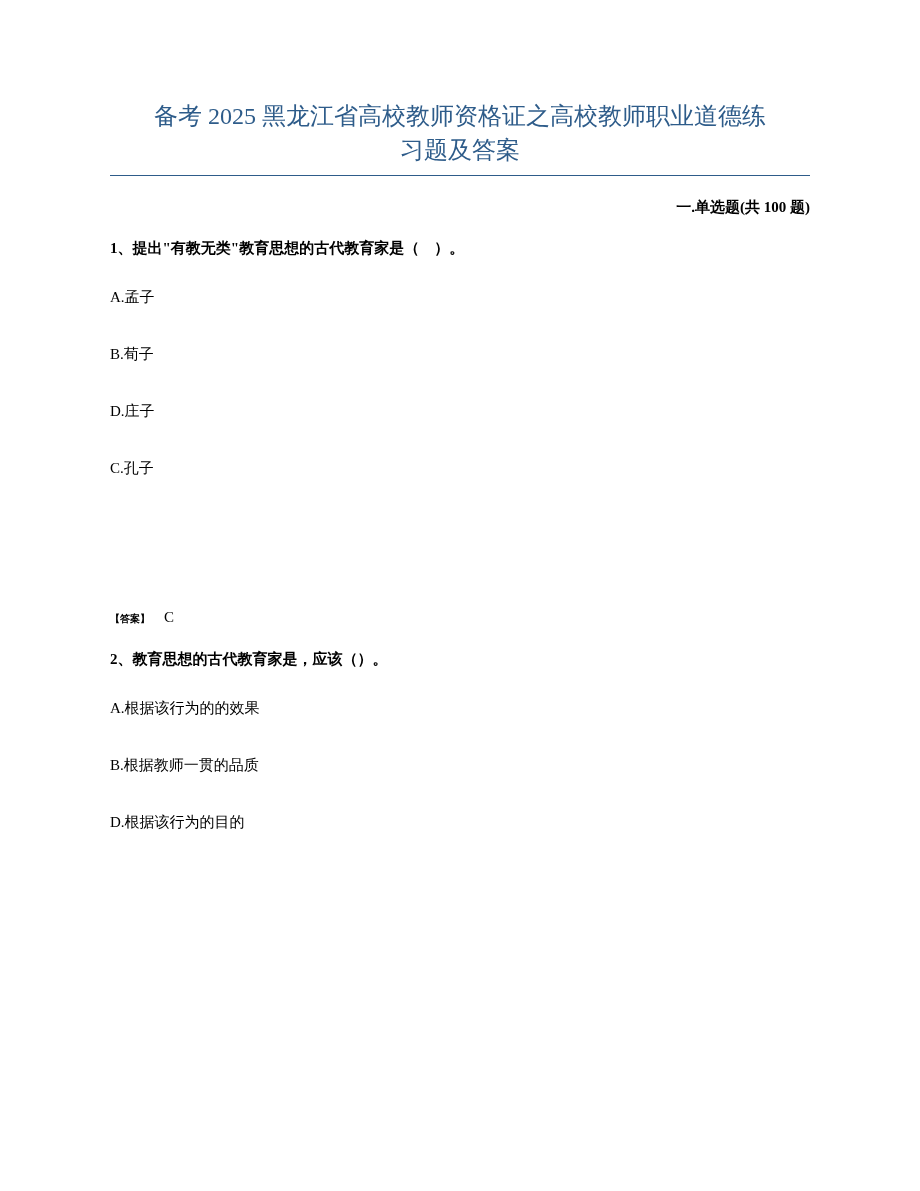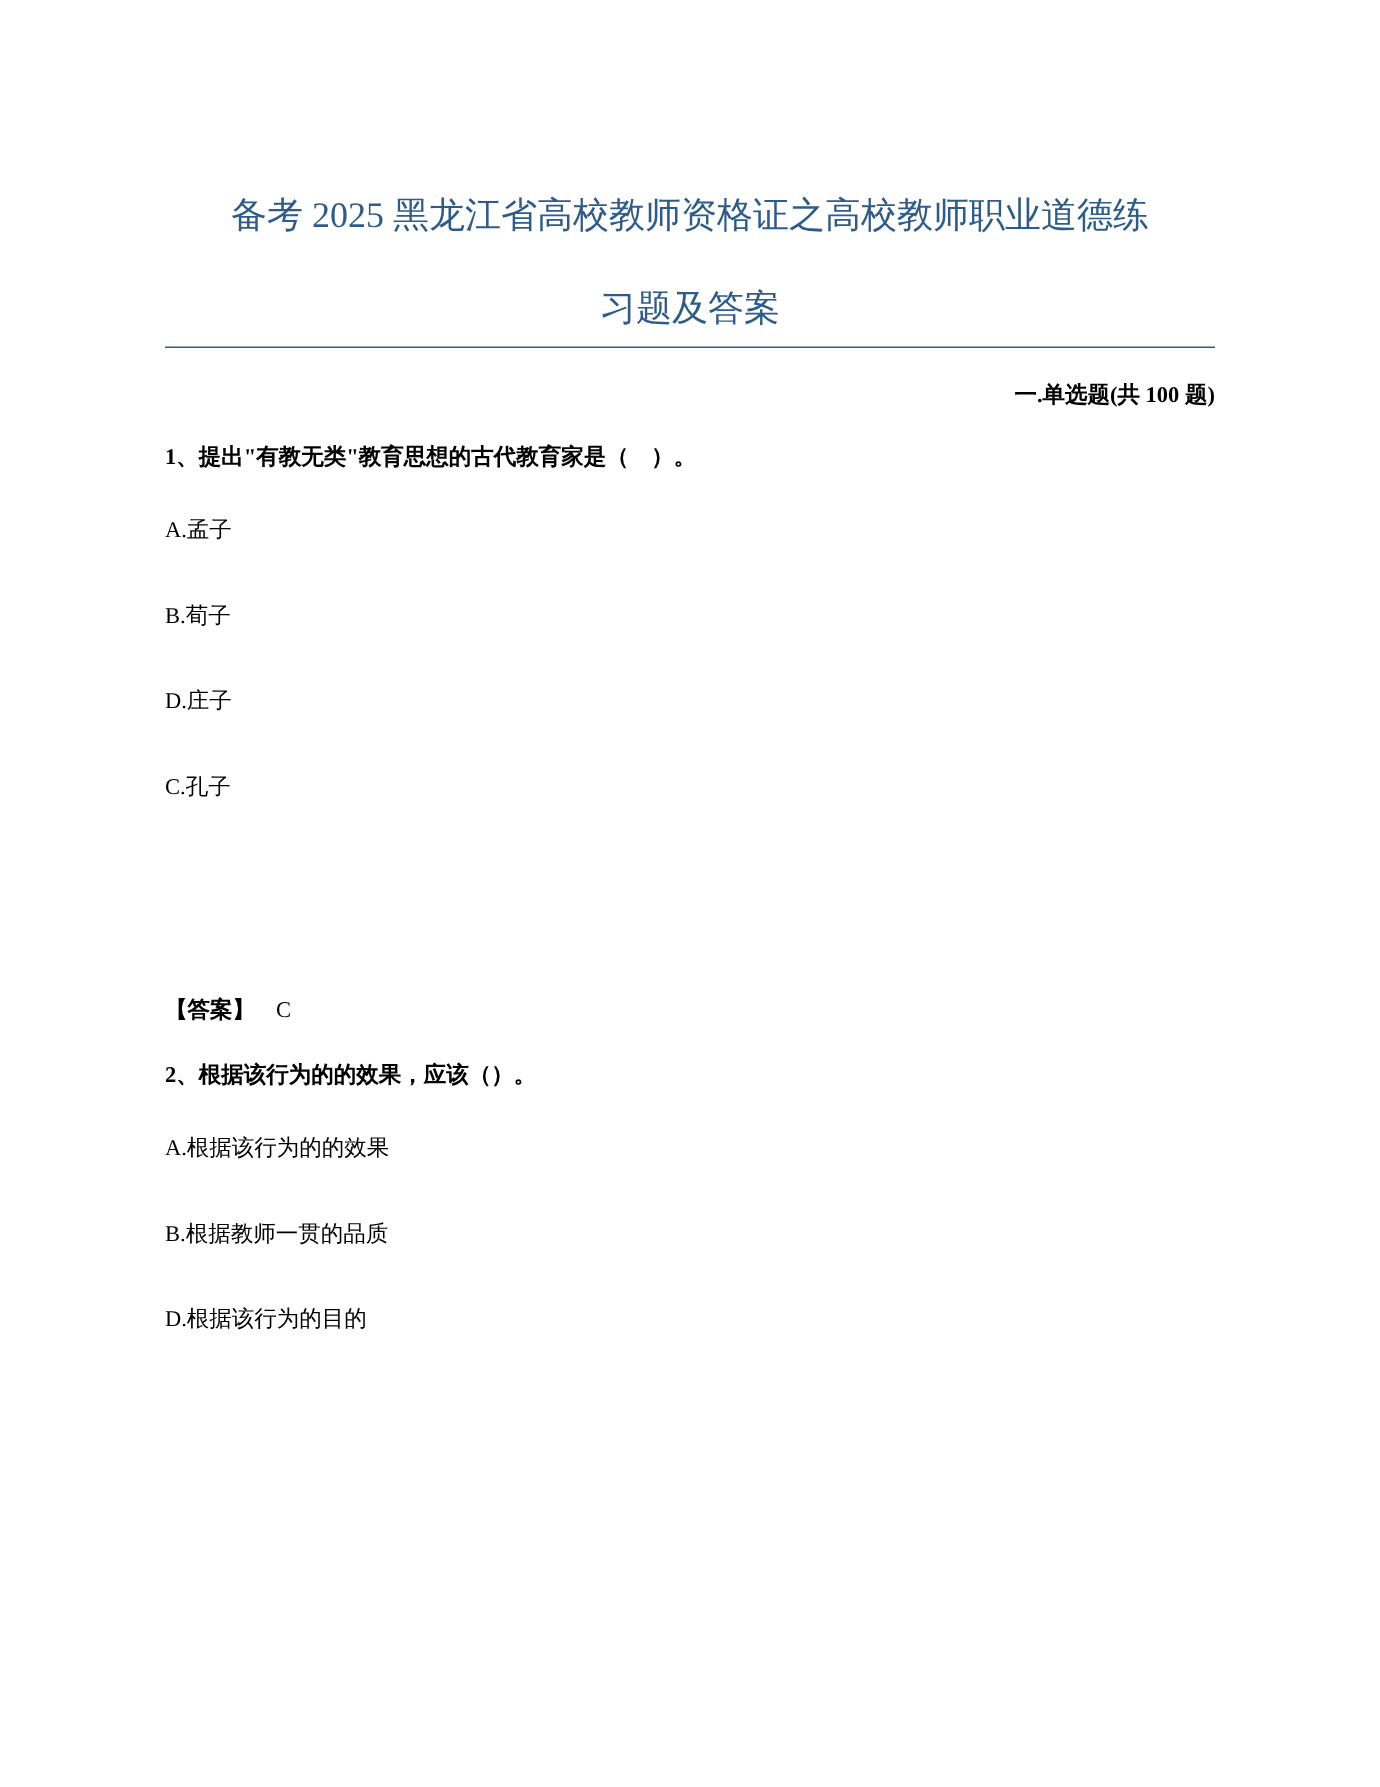--- a/index.html
+++ b/index.html
@@ -21,21 +21,20 @@
       text-align: center;
       margin-bottom: 8px;
     }
     
     .title-line1, .title-line2 {
       color: #2e5c8a;
       font-size: 24px;
       font-weight: normal;
       line-height: 1.4;
       font-family: "SimSun", "宋体", serif;
-      margin-top: 28px;
     }
     
     .title-divider {
       border: none;
       border-top: 1px solid #2e5c8a;
       margin-top: 6px;
       margin-bottom: 22px;
     }
     
     .section-header {
@@ -53,21 +52,21 @@
       font-family: "SimSun", "宋体", serif;
     }
     
     .option {
       font-size: 15px;
       margin-bottom: 38px;
       font-family: "SimSun", "宋体", serif;
     }
     
     .answer-label {
-      font-size: 15px;
+      font-size: 10px;
       font-weight: bold;
       font-family: "SimSun", "宋体", serif;
       display: inline;
       margin-top: 44px;
     }
     
     .answer-value {
       font-size: 15px;
       font-family: "Times New Roman", serif;
       margin-left: 14px;
@@ -99,18 +98,18 @@
   <div class="option">D.庄子</div>
   <div class="option">C.孔子</div>
 
   <div class="answer-block">
     <span class="answer-label">【答案】</span><span class="answer-value">C</span>
   </div>
 </div>
 
 <div>
   <div class="question-text">
-    <span>2、</span><span>根据该行为的的效果，应该（）。</span>
+    <span>2、</span><span>教育思想的古代教育家是，应该（）。</span>
   </div>
   <div class="option">A.根据该行为的的效果</div>
   <div class="option">B.根据教师一贯的品质</div>
   <div class="option">D.根据该行为的目的</div>
 </div>
 
 </body></html>

